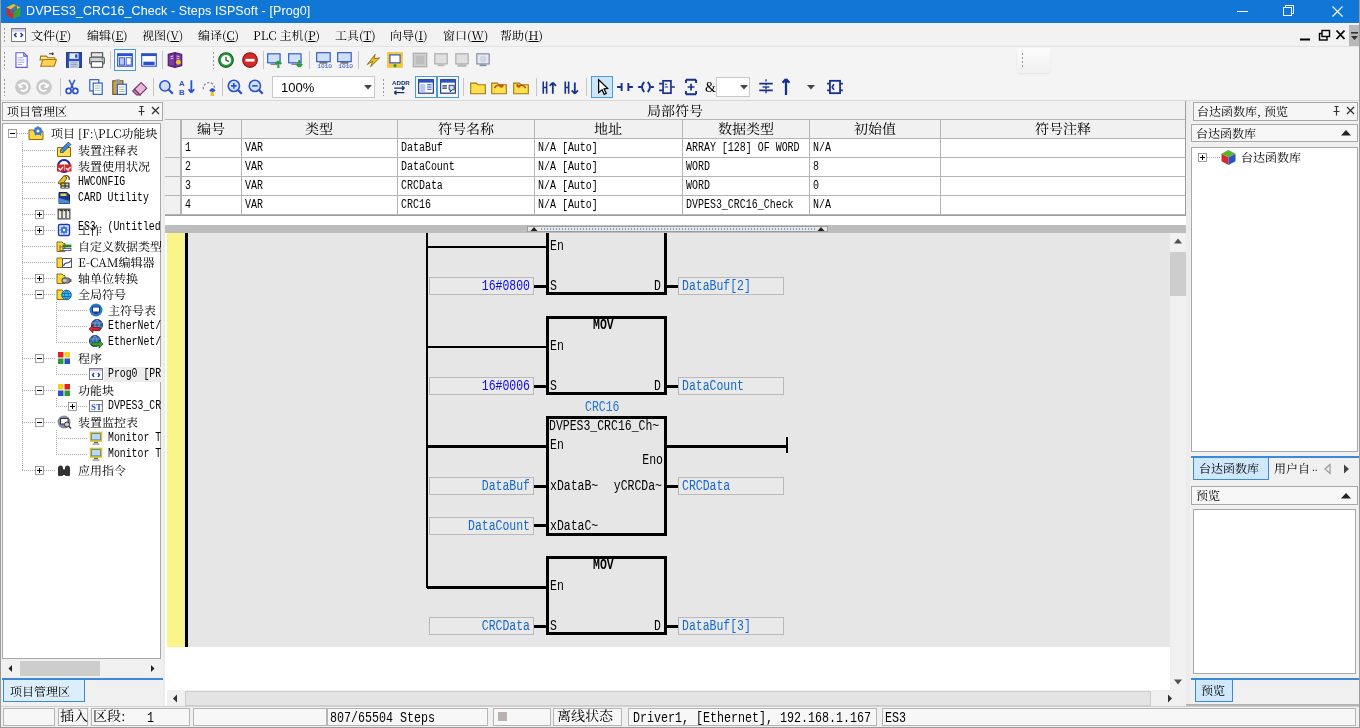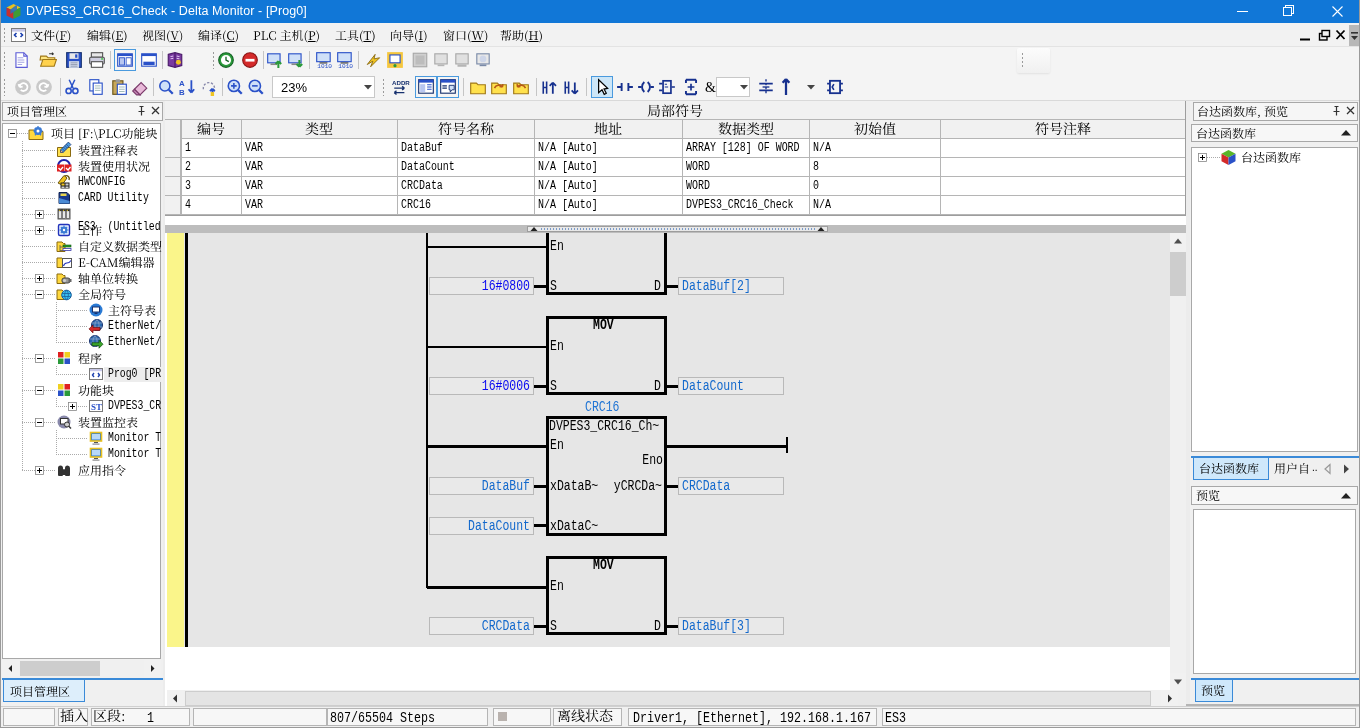--- a/index.html
+++ b/index.html
@@ -8,21 +8,21 @@
 .sx{transform:scaleX(0.83);transform-origin:0 50%;white-space:pre}
 .sxr{transform:scaleX(0.83);transform-origin:100% 50%;white-space:pre}
 </style></head><body>
 <div class="a" style="left:0px;top:0px;width:1360px;height:23px;background:#1177d7"></div>
 <svg class="a" style="left:5px;top:3px" width="17" height="17" viewBox="0 0 17 17">
 <polygon points="8.5,1 15.5,4.5 8.5,8 1.5,4.5" fill="#e8c21f"></polygon>
 <polygon points="1.5,4.5 8.5,8 8.5,16 1.5,12.5" fill="#c62f2f"></polygon>
 <polygon points="15.5,4.5 8.5,8 8.5,16 15.5,12.5" fill="#3f9c35"></polygon>
 <polygon points="11,2.2 5.4,6.6 5.4,11 12,6.8 12,2.7" fill="#2e6fbd" opacity="0.9"></polygon>
 </svg>
-<div class="a" style="left:26px;top:4px;font-size:12.5px;color:#fff;letter-spacing:0.1px">DVPES3_CRC16_Check - Delta Monitor - [Prog0]</div>
+<div class="a" style="left:26px;top:4px;font-size:12.5px;color:#fff;letter-spacing:0.1px">DVPES3_CRC16_Check - Steps ISPSoft - [Prog0]</div>
 <svg class="a" style="left:1225px;top:0" width="135" height="23" viewBox="0 0 135 23">
 <rect x="12" y="11" width="11" height="1" fill="#fff"></rect>
 <rect x="58.5" y="7.5" width="8" height="8" fill="none" stroke="#fff"></rect>
 <rect x="60.5" y="5.5" width="8" height="8" fill="none" stroke="#fff" stroke-dasharray="0"></rect>
 <rect x="58.5" y="7.5" width="8" height="8" fill="#1177d7" stroke="#fff"></rect>
 <path d="M107.5 6.5 L117.5 16.5 M117.5 6.5 L107.5 16.5" stroke="#fff" stroke-width="1.1"></path>
 </svg>
 <div class="a" style="left:0px;top:23px;width:1360px;height:24px;background:#f2f2f2;border-bottom:1px solid #e3e3e3"></div>
 <div class="a" style="left:3px;top:27px;width:3px;height:16px;background-image:radial-gradient(circle,#9a9a9a 35%,transparent 40%);background-size:3px 4px"></div>
 <svg class="a" style="left:11px;top:28px" width="15" height="14" viewBox="0 0 15 14">
@@ -232,21 +232,21 @@
     <circle cx="7" cy="7" r="5" fill="#cfe0f8" stroke="#2a51c8" stroke-width="1.4"></circle>
     <path d="M4.5 7h5M7 4.5v5" stroke="#2a51c8" stroke-width="1.4"></path>
     <path d="M10.8 10.8 L14 14" stroke="#2a51c8" stroke-width="2"></path>
   </svg>
 <svg class="a" style="left:247px;top:78px" width="18" height="18" viewBox="0 0 16 16">
     <circle cx="7" cy="7" r="5" fill="#cfe0f8" stroke="#2a51c8" stroke-width="1.4"></circle>
     <path d="M4.5 7h5" stroke="#2a51c8" stroke-width="1.4"></path>
     <path d="M10.8 10.8 L14 14" stroke="#2a51c8" stroke-width="2"></path>
   </svg>
 <div class="a" style="left:272px;top:76px;width:103px;height:22px;background:#fff;border:1px solid #c8c8c8"></div>
-<div class="a" style="left:281px;top:80px;font-size:13px">23%</div>
+<div class="a" style="left:281px;top:80px;font-size:13px">100%</div>
 <svg class="a" style="left:363px;top:84px" width="10" height="6" viewBox="0 0 10 6">
     <polygon points="1,1 9,1 5,5.5" fill="#444"></polygon>
   </svg>
 <div class="a" style="left:382px;top:78px;width:3px;height:18px;background-image:radial-gradient(circle,#9a9a9a 35%,transparent 40%);background-size:3px 4px"></div>
 <svg class="a" style="left:390px;top:78px" width="22" height="18" viewBox="0 0 16 16">
     <text x="0" y="6" font-size="5.5" font-weight="bold" fill="#16306e" font-family="Liberation Sans,sans-serif">ADDR</text>
     <path d="M2 9 h9 M11 9 l-2-1.6 M2 13 h9 M2 13 l2-1.6 M2 13 l2 1.6 M11 9l-2 1.6" stroke="#16306e" stroke-width="1.2" fill="none"></path>
   </svg>
 <div class="a" style="left:415px;top:76px;width:22px;height:22px;border:1px solid #4a9ade"></div>
 <svg class="a" style="left:417px;top:78px" width="18" height="18" viewBox="0 0 16 16">

